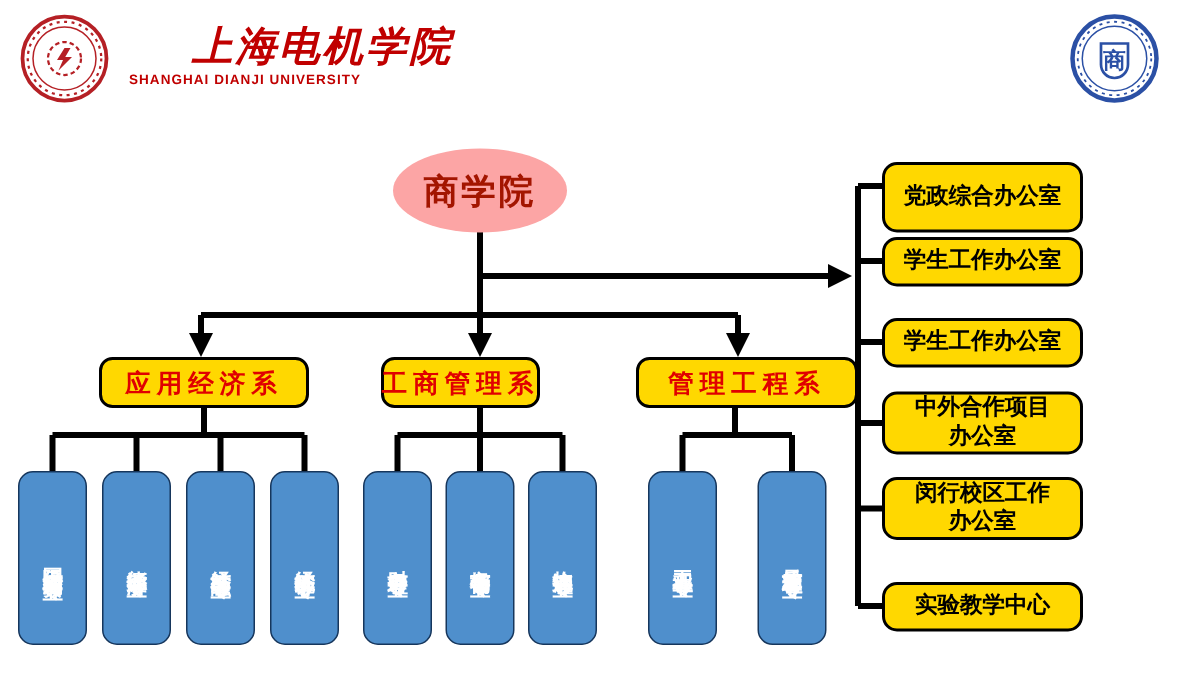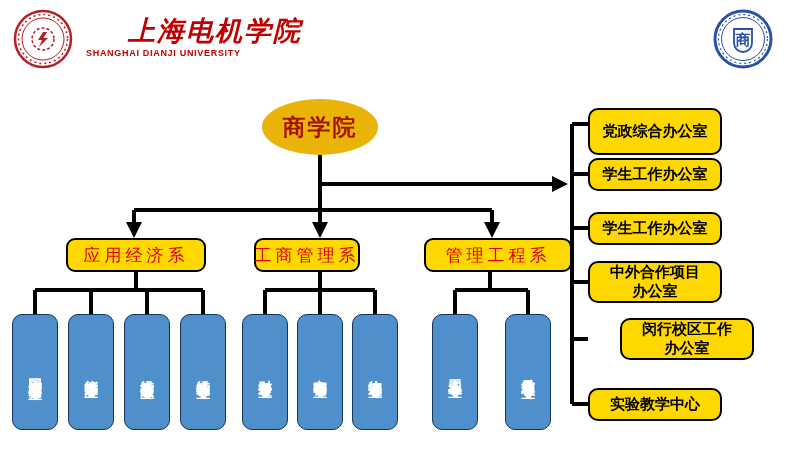--- a/index.html
+++ b/index.html
@@ -18,31 +18,31 @@
     font-size:27px; color:#c00000; letter-spacing:2px;margin-left:44px;
   }
   .uni-en {
     position:absolute; left:86px; top:48px; z-index:2;
     font-size:9px; font-weight:bold; color:#c00000; letter-spacing:0.7px;
   }
 
   
   .root-ellipse {
     position:absolute; left:262px; top:99px; width:116px; height:56px; z-index:2;
-    background:#eab308; border-radius:50%;
+    background:#fca5a5; border-radius:50%;
     display:flex; align-items:center; justify-content:center;
     font-size:23px; font-weight:bold; color:#a31500; letter-spacing:2px;
   }
 
   
   .dept {
     position:absolute; top:238px; height:34px; z-index:2;
     background:#ffd800; border:2.5px solid #000; border-radius:9px;
     display:flex; align-items:center; justify-content:center;
-    font-size:17px; font-weight:normal; color:#e00000; letter-spacing:4px;
+    font-size:17px; font-weight:bold; color:#e00000; letter-spacing:4px;
     white-space:nowrap;
   }
   .dept1 { left:66px;  width:140px; }
   .dept2 { left:254px; width:106px; }
   .dept3 { left:424px; width:148px; }
 
   
   .major {
     position:absolute; top:314px; width:46px; height:116px; z-index:2;
     background:#4f8fcc; border:1.5px solid #16365c; border-radius:10px;
@@ -60,21 +60,21 @@
     background:#ffd800; border:2.5px solid #000; border-radius:10px;
     display:flex; align-items:center; justify-content:center;
     font-size:15px; font-weight:bold; color:#000; text-align:center;
     line-height:1.25; padding:0 8px;
   }
   .office.two { padding:0 16px; }
   .o1 { top:108px; height:47px; }
   .o2 { top:158px; height:33px; }
   .o3 { top:212px; height:33px; }
   .o4 { top:261px; height:42px; }
-  .o5 { top:318px; height:42px;margin-left:32px; }
+  .o5 { top:318px; height:42px; }
   .o6 { top:388px; height:33px; }
 </style>
 </head>
 <body>
 
 <svg class="connectors" width="800" height="450">
   <defs>
     <marker id="ah" markerWidth="4" markerHeight="4" refX="2" refY="2" orient="auto">
       <path d="M0,0 L4,2 L0,4 z" fill="#000"></path>
     </marker>

